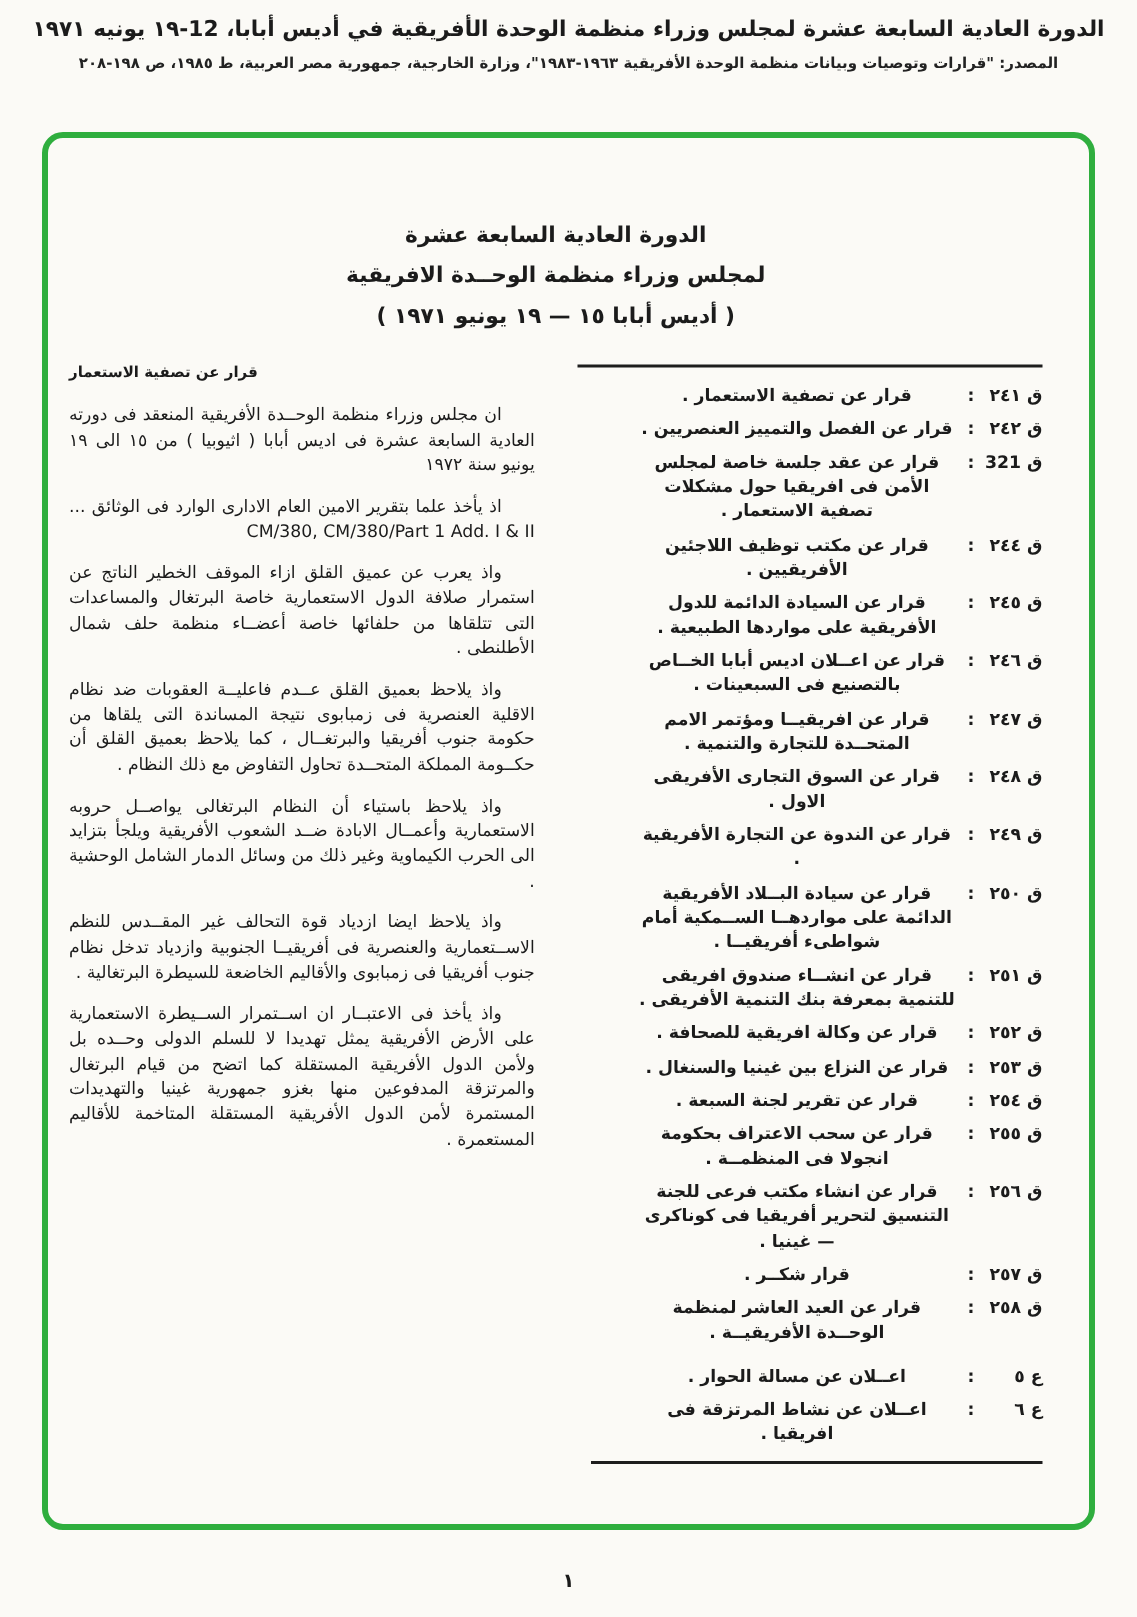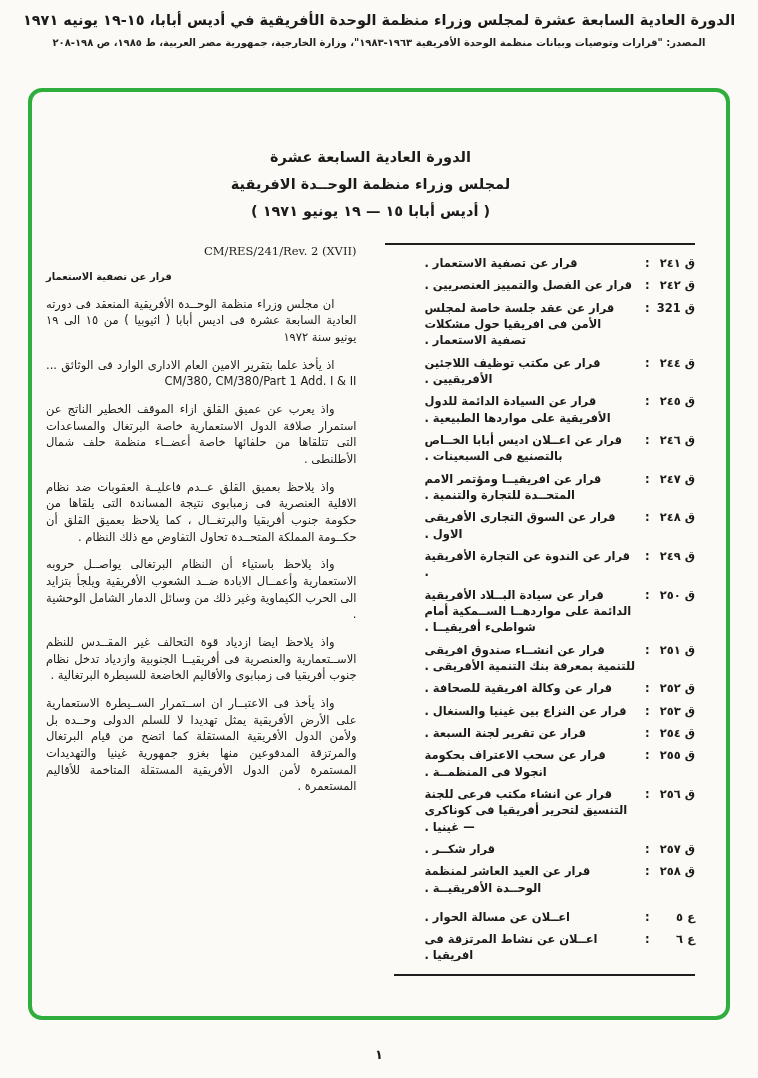--- a/index.html
+++ b/index.html
@@ -39,47 +39,46 @@
     font-size:11.5px;line-height:1.45;
     margin:0 0 11px 0;text-indent:22px;
   }
   
   .rule{border:0;border-top:2px solid #1d1d1d;height:0;margin:0;}
   .rule-top{margin-bottom:10px;}
   .rule-bottom{margin-top:10px;width:97%;}
   .res-item{display:flex;gap:7px;font-size:11.5px;font-weight:700;line-height:1.42;margin:6px 0;}
   .res-item.spaced{margin-top:13px;}
   .res-num{flex:0 0 50px;display:flex;justify-content:space-between;white-space:nowrap;}
-  .res-text{flex:1;text-align:left;margin-left:40px;}
+  .res-text{flex:1;text-align:center;margin-left:40px;}
   
   .page-num{position:absolute;left:0;right:0;bottom:16px;text-align:center;font-size:13px;font-weight:700;}
 </style>
 </head>
 <body>
 
 <div class="page">
 
   <div class="top-header">
-    <div class="top-title">الدورة العادية السابعة عشرة لمجلس وزراء منظمة الوحدة الأفريقية في أديس أبابا، ١٥-١٩ يونيه ١٩٧١</div>
+    <div class="top-title">الدورة العادية السابعة عشرة لمجلس وزراء منظمة الوحدة الأفريقية في أديس أبابا، 12-١٩ يونيه ١٩٧١</div>
     <div class="top-source">المصدر: "قرارات وتوصيات وبيانات منظمة الوحدة الأفريقية ١٩٦٣-١٩٨٣"، وزارة الخارجية، جمهورية مصر العربية، ط ١٩٨٥، ص ١٩٨-٢٠٨</div>
   </div>
 
   <div class="frame">
     <div class="frame-inner">
 
       <div class="doc-title">
         <div>الدورة العادية السابعة عشرة</div>
         <div>لمجلس وزراء منظمة الوحــدة الافريقية</div>
         <div>( أديس أبابا ١٥ — ١٩ يونيو ١٩٧١ )</div>
       </div>
 
       <div class="columns">
 
         <div class="col-article article">
-          <p class="doc-ref" style="text-indent:0;">CM/RES/241/Rev. 2 (XVII)</p>
           <div class="article-heading">قرار عن تصفية الاستعمار</div>
           <p>ان مجلس وزراء منظمة الوحــدة الأفريقية المنعقد فى دورته العادية السابعة عشرة فى اديس أبابا ( اثيوبيا ) من ١٥ الى ١٩ يونيو سنة ١٩٧٢</p>
           <p>اذ يأخذ علما بتقرير الامين العام الادارى الوارد فى الوثائق ... CM/380, CM/380/Part 1 Add. I &amp; II</p>
           <p>واذ يعرب عن عميق القلق ازاء الموقف الخطير الناتج عن استمرار صلافة الدول الاستعمارية خاصة البرتغال والمساعدات التى تتلقاها من حلفائها خاصة أعضــاء منظمة حلف شمال الأطلنطى .</p>
           <p>واذ يلاحظ بعميق القلق عــدم فاعليــة العقوبات ضد نظام الاقلية العنصرية فى زمبابوى نتيجة المساندة التى يلقاها من حكومة جنوب أفريقيا والبرتغــال ، كما يلاحظ بعميق القلق أن حكــومة المملكة المتحــدة تحاول التفاوض مع ذلك النظام .</p>
           <p>واذ يلاحظ باستياء أن النظام البرتغالى يواصــل حروبه الاستعمارية وأعمــال الابادة ضــد الشعوب الأفريقية ويلجأ بتزايد الى الحرب الكيماوية وغير ذلك من وسائل الدمار الشامل الوحشية .</p>
           <p>واذ يلاحظ ايضا ازدياد قوة التحالف غير المقــدس للنظم الاســتعمارية والعنصرية فى أفريقيــا الجنوبية وازدياد تدخل نظام جنوب أفريقيا فى زمبابوى والأقاليم الخاضعة للسيطرة البرتغالية .</p>
           <p>واذ يأخذ فى الاعتبــار ان اســتمرار الســيطرة الاستعمارية على الأرض الأفريقية يمثل تهديدا لا للسلم الدولى وحــده بل ولأمن الدول الأفريقية المستقلة كما اتضح من قيام البرتغال والمرتزقة المدفوعين منها بغزو جمهورية غينيا والتهديدات المستمرة لأمن الدول الأفريقية المستقلة المتاخمة للأقاليم المستعمرة .</p>
         </div>
 

